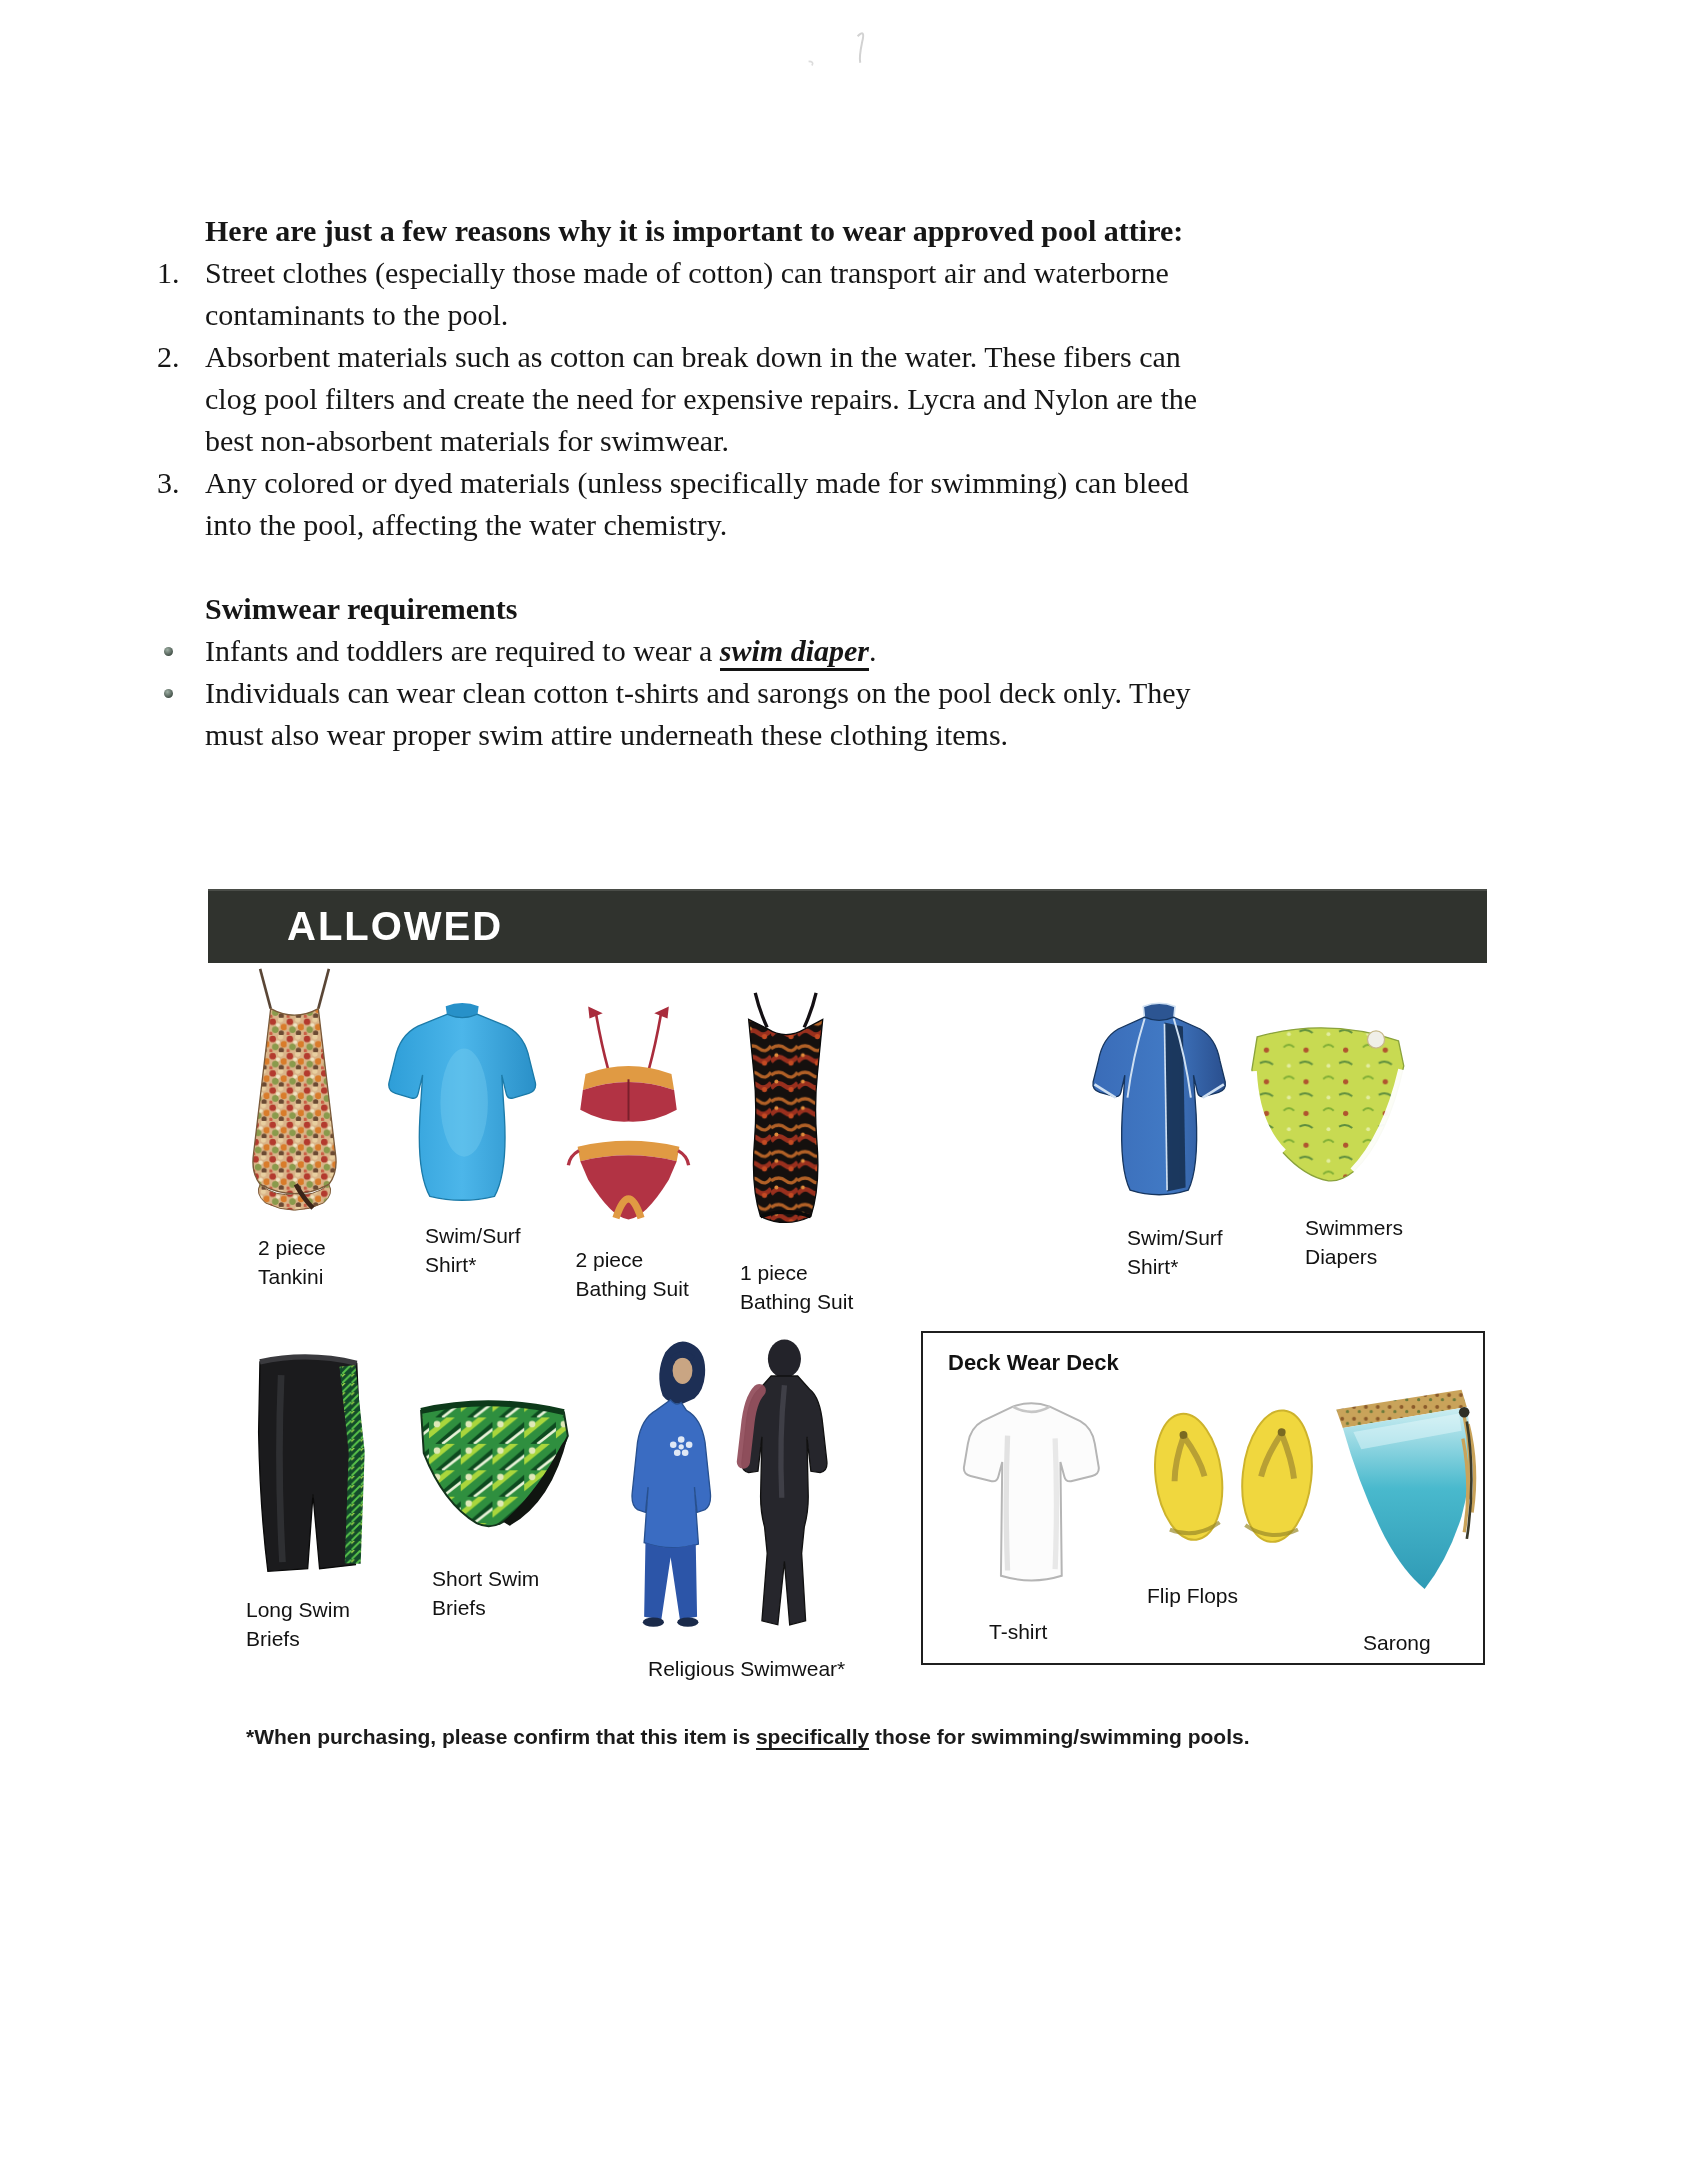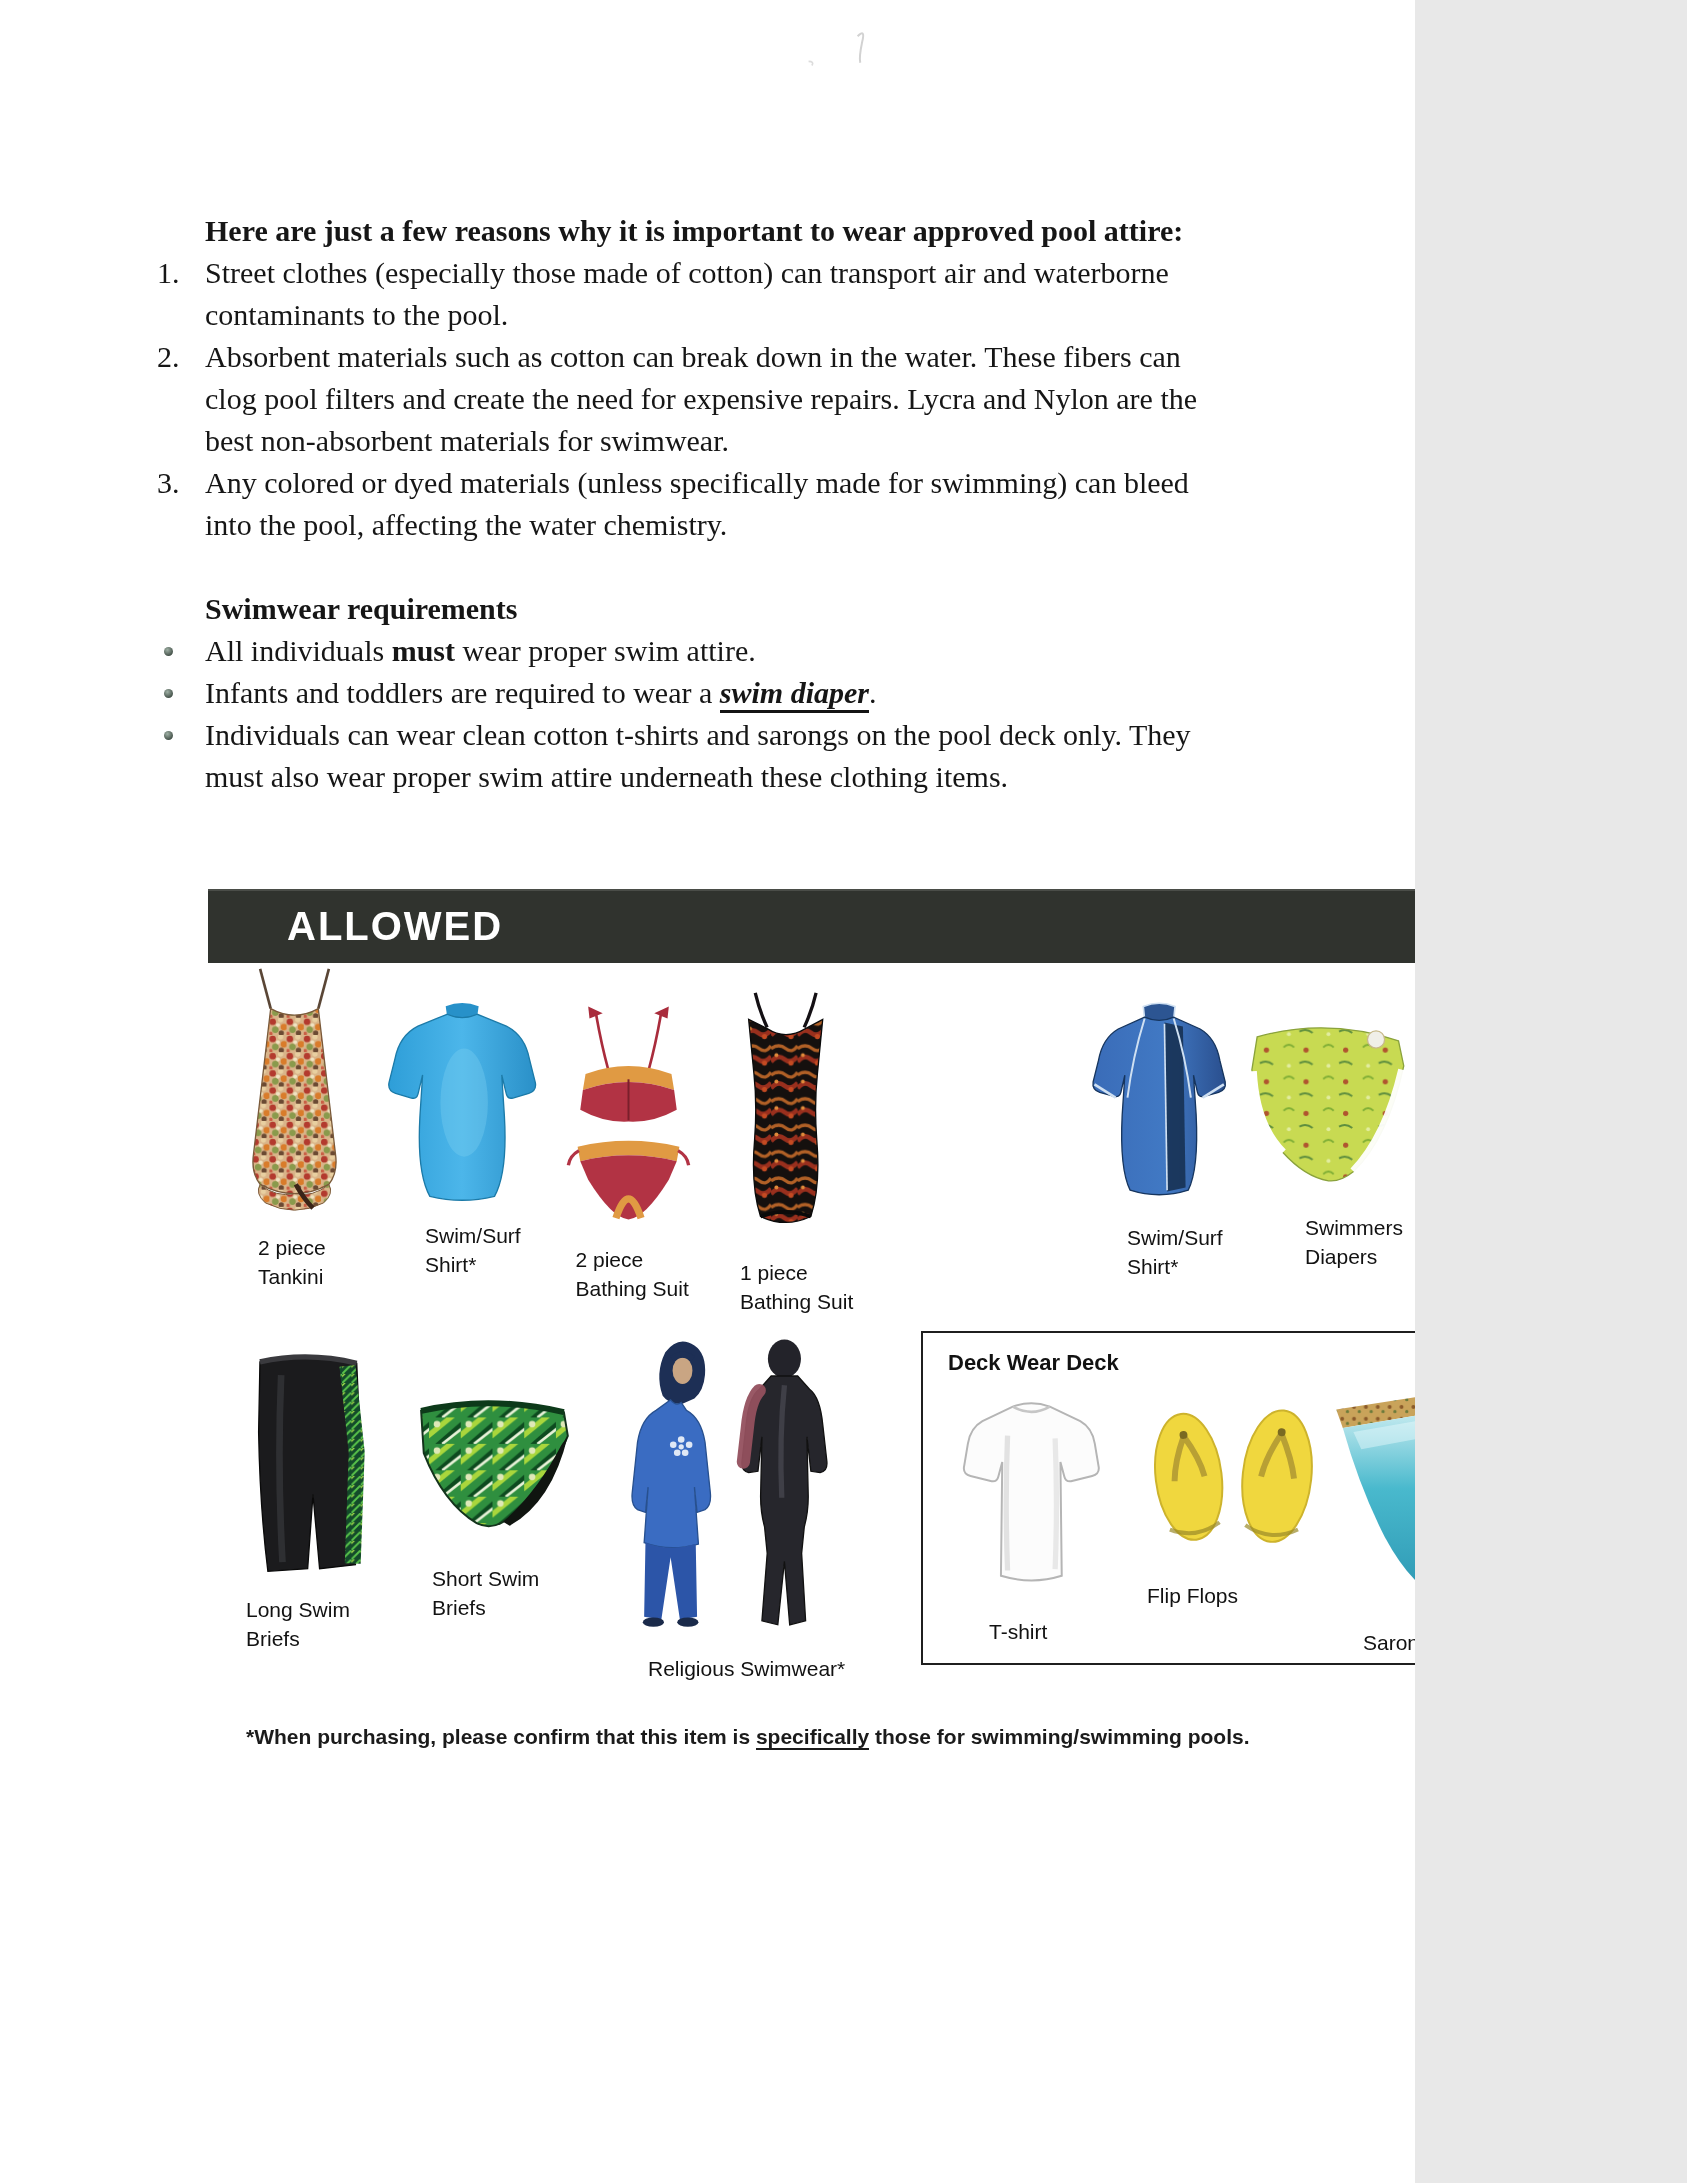--- a/index.html
+++ b/index.html
@@ -1,17 +1,17 @@
 <!DOCTYPE html>
 <html style="--banner-bg: #30332e; --banner-text: #ffffff; --body-text: #161616; --label-text: #121212; --box-border: #1f1f1f; --link-blue-shirt: #2f9fd9; --trunk-blue: #2aa9e2; --diaper-green: #c8da52; --flipflop-yellow: #f0d73e; --sarong-teal: #49b9cd;font-size:10.6px"><head>
 <meta charset="utf-8">
 <style>
   html,body{margin:0;padding:0;background:#e8e8e8;}
   .page{
-    position:relative;width:1415px;height:2183px;background:#ffffff;
+    position:relative;width:1687px;height:2183px;background:#ffffff;
     font-family:"Liberation Serif",serif;color:var(--body-text,#161616);
     overflow:hidden;
   }
   
   .text-block{position:absolute;left:157px;top:210px;width:1317px;font-size:30px;line-height:42px;}
   .intro-heading{margin-left:48px;font-weight:bold;}
   .num-item{display:flex;}
   .num-item .num{width:48px;flex:0 0 48px;}
   .num-item .item-text{flex:1;white-space:pre-line;}
   .req-heading{margin-left:48px;font-weight:bold;margin-top:42px;}
@@ -70,26 +70,20 @@
 best non-absorbent materials for swimwear.</span>
     </div>
     <div class="num-item">
       <span class="num">3.</span>
       <span class="item-text">Any colored or dyed materials (unless specifically made for swimming) can bleed
 into the pool, affecting the water chemistry.</span>
     </div>
 
     <div class="req-heading">Swimwear requirements</div>
 
-    <div class="bullet-item">
-      <span class="bullet-marker">
-          <span class="dot"></span>
-        </span>
-      <span class="bullet-text"><span>All individuals </span><span class="bold-word">must</span><span> wear proper swim attire.</span></span>
-    </div>
     <div class="bullet-item">
       <span class="bullet-marker">
           <span class="dot"></span>
         </span>
       <span class="bullet-text"><span>Infants and toddlers are required to wear a </span><span class="link">swim diaper</span><span>.</span></span>
     </div>
     <div class="bullet-item">
       <span class="bullet-marker">
           <span class="dot"></span>
         </span>

